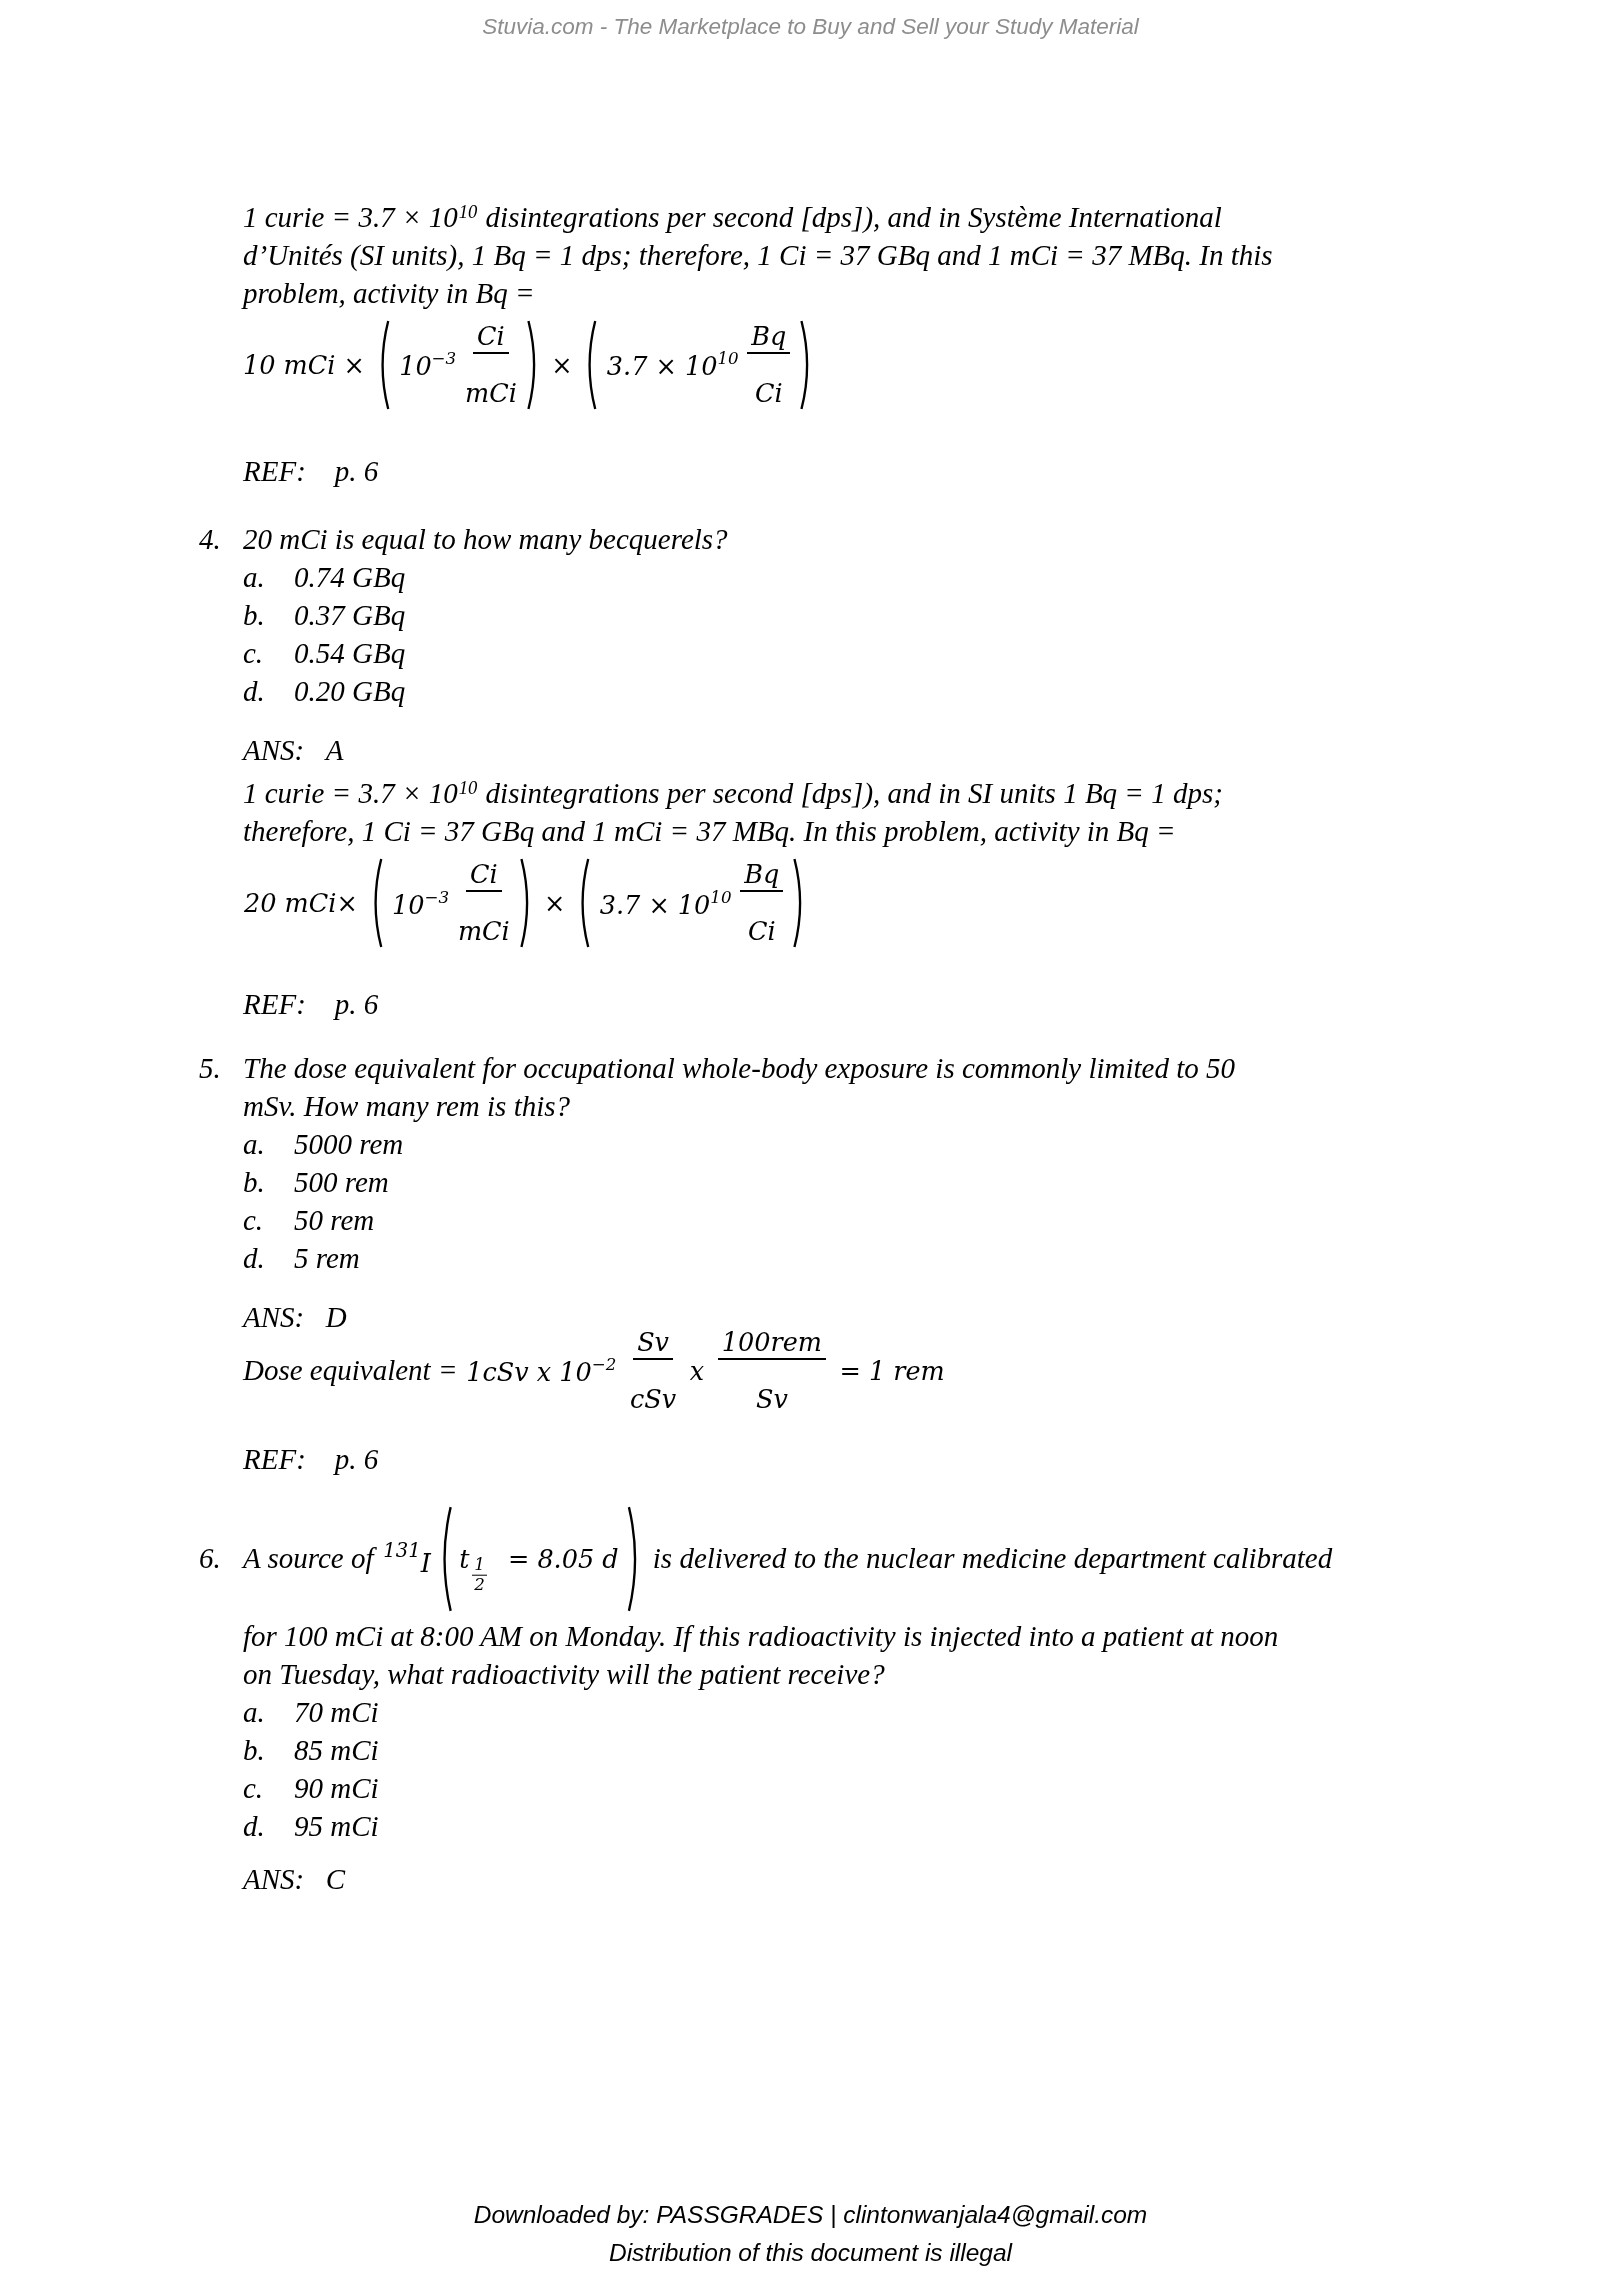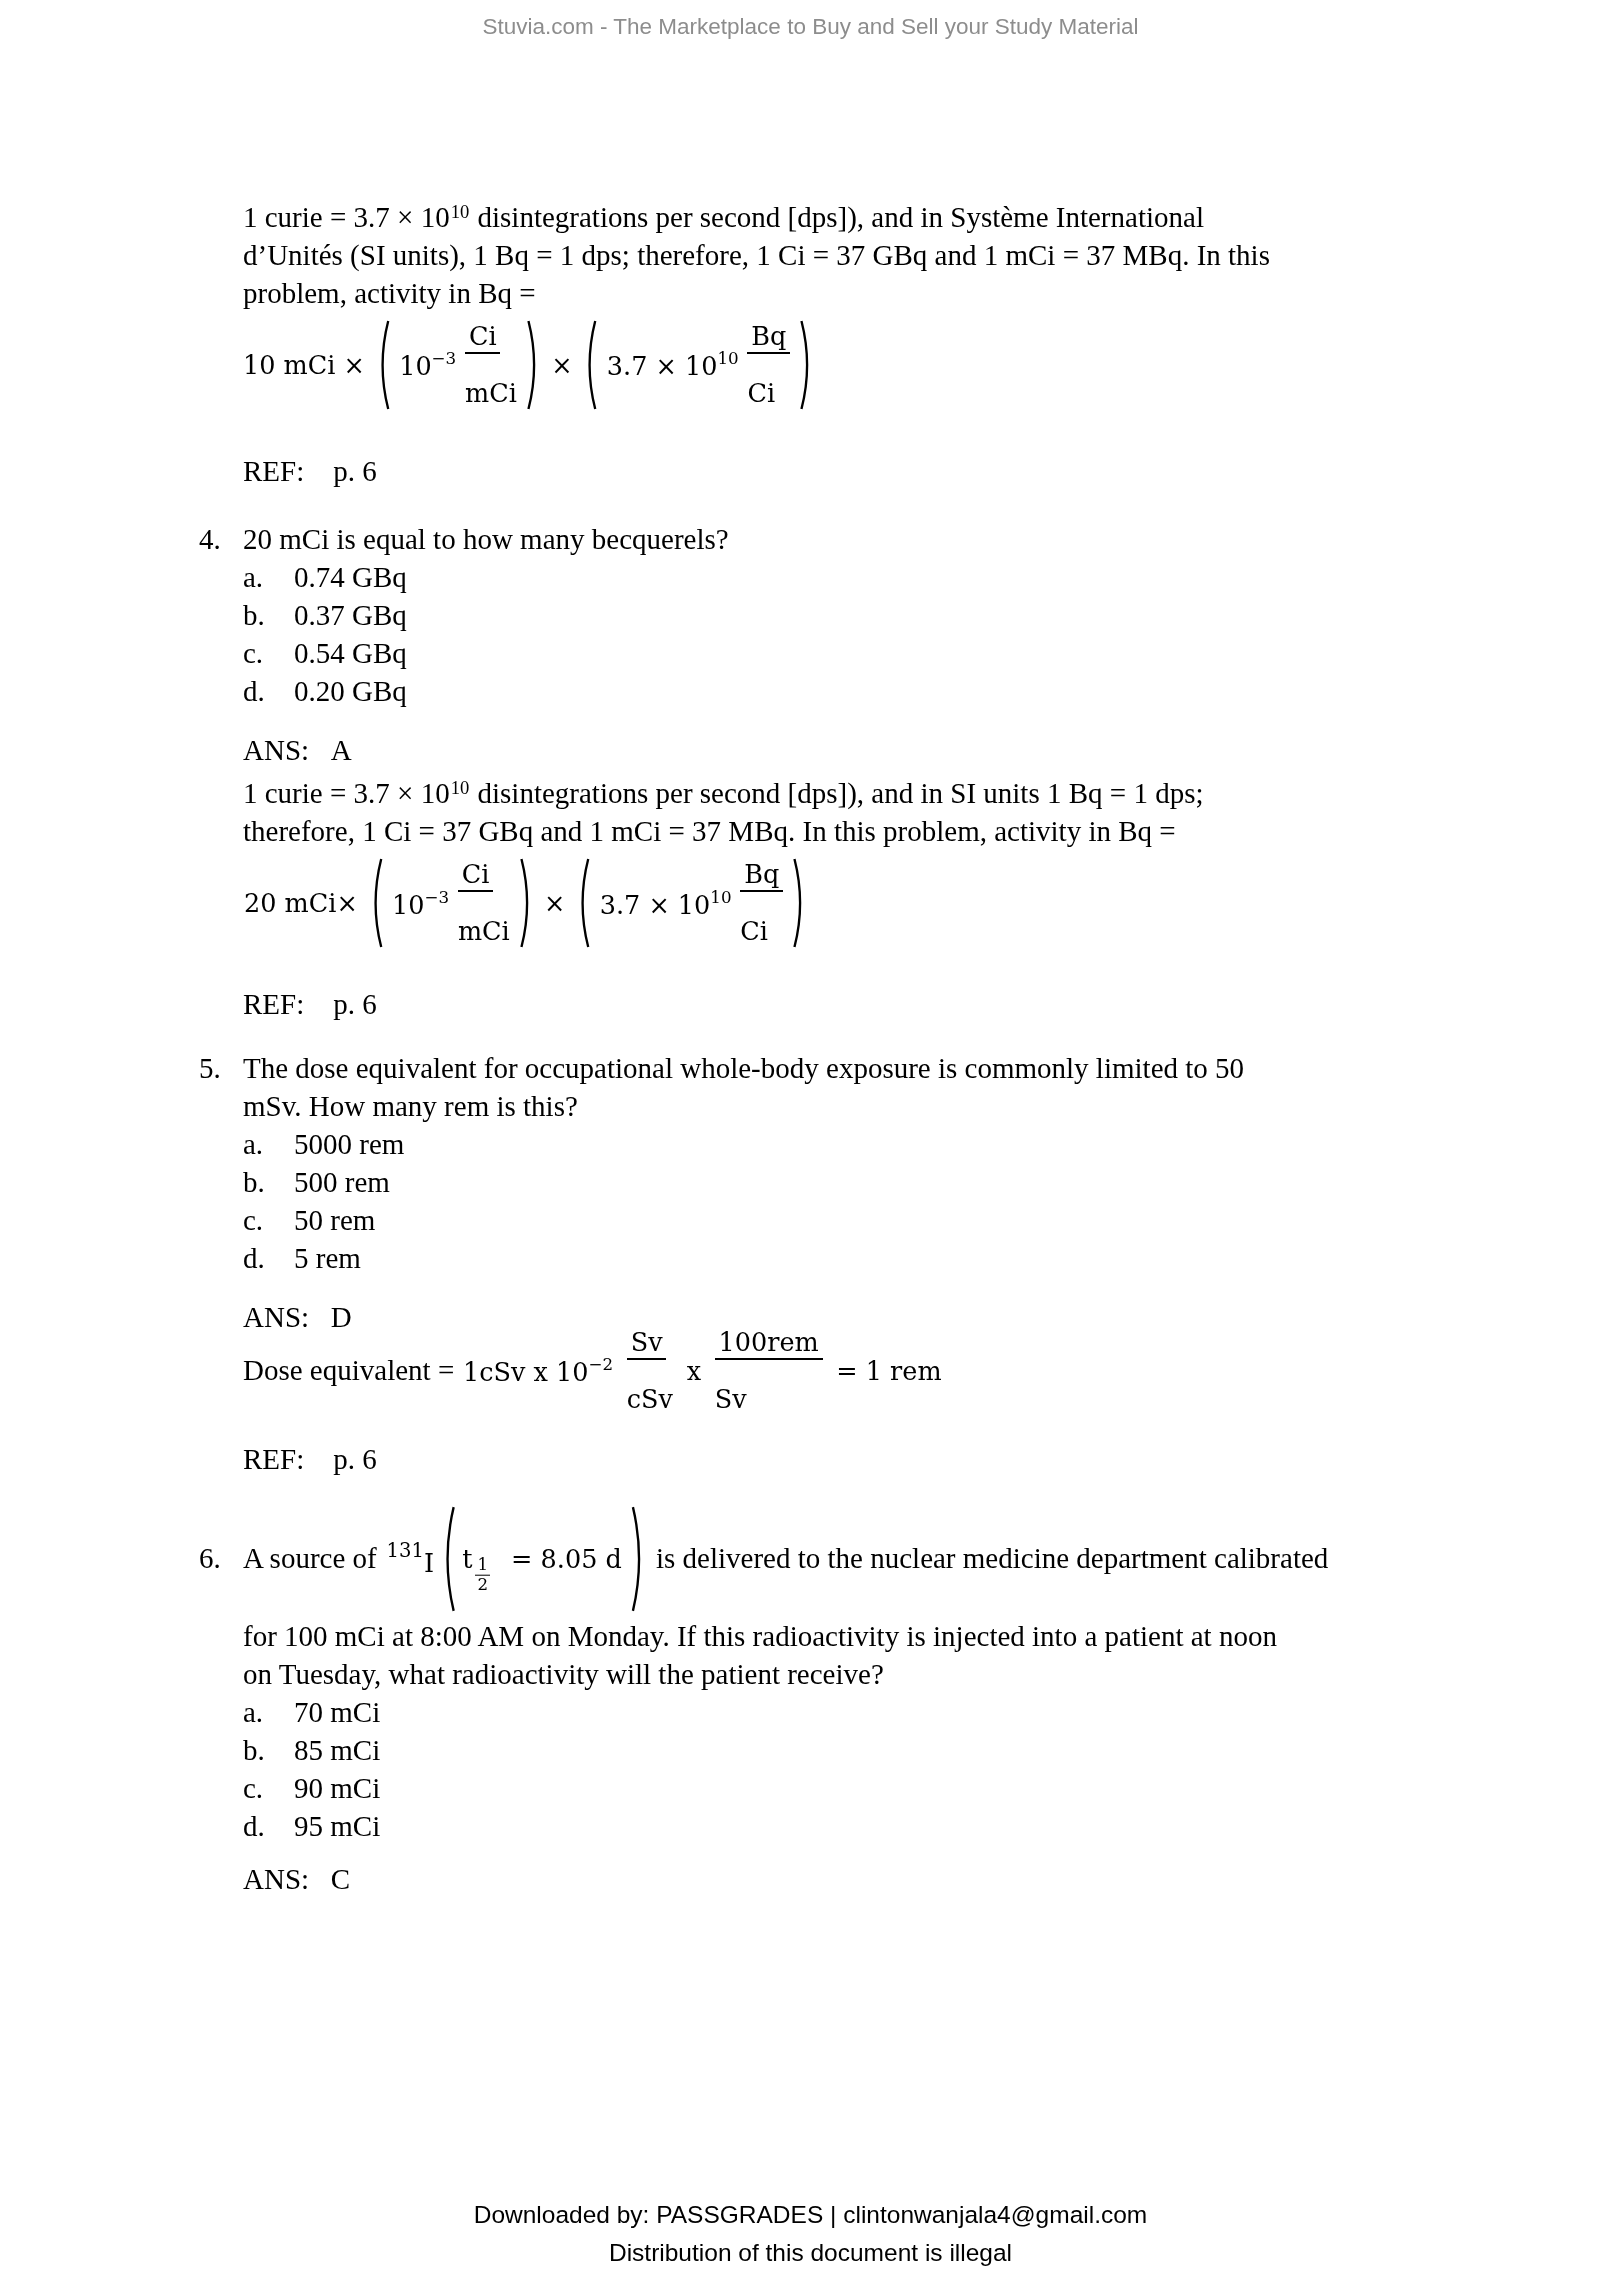--- a/index.html
+++ b/index.html
@@ -1,19 +1,19 @@
 <!DOCTYPE html>
 <html><head>
 <meta charset="utf-8">
 <style>
   html,body { margin:0; padding:0; background:#e8e8e8; }
   .page {
     position:relative; width:1621px; height:2293px; background:#ffffff;
     font-family:"Liberation Serif", serif; font-size:29px; color:#000;
-    overflow:hidden; margin:0 auto;
+    overflow:hidden; margin:0 auto;font-style:italic;
   }
   .header {
     position:absolute; top:13.7px; left:0; right:0; text-align:center;
     font-family:"Liberation Sans", sans-serif; font-size:22.5px; color:#8d8d8d;
   }
   .footer {
     position:absolute; top:2201px; left:0; right:0; text-align:center;
     font-family:"Liberation Sans", sans-serif; font-size:24.5px; color:#000000;
   }
   .footer .fline { margin-bottom:9.8px; }
@@ -35,21 +35,21 @@
   .formula {
     display:flex; align-items:center; margin-left:44px;
     font-family:"DejaVu Serif", serif; font-size:25.5px;
   }
   .fml1 { margin-top:5.9px; height:94px; }
   .fml2 { margin-top:3.9px; height:98px;margin-left:45px; }
   .fml3 { margin-top:2px; height:65px; font-size:25.5px; }
   .fgap { margin-left:8.8px; }
   .fgapL { margin-left:13.7px; }
   .esup { font-size:16.7px; vertical-align:10.8px; }
-  .frac { display:inline-flex; flex-direction:column; align-items:flex-start; line-height:29px;gap:24px; }
+  .frac { display:inline-flex; flex-direction:column; align-items:center; line-height:29px;gap:24px; }
   .frac .num { border-bottom:2px solid #000; padding:0 3.9px 1px; }
   .frac .den { padding-top:1px; }
   .paren { display:flex; align-items:center; }
   .paren svg { display:block; }
   
   .q6top { margin-top:25.5px; height:110px; align-items:center; display:flex; }
   .q6c { display:flex; align-items:center; }
   .isosup { font-size:19.6px; vertical-align:14.7px; }
   .hfrac { display:inline-flex; flex-direction:column; align-items:center;
            font-size:16.7px; line-height:17.6px; transform:translateY(15.7px); margin-left:2.9px; }

